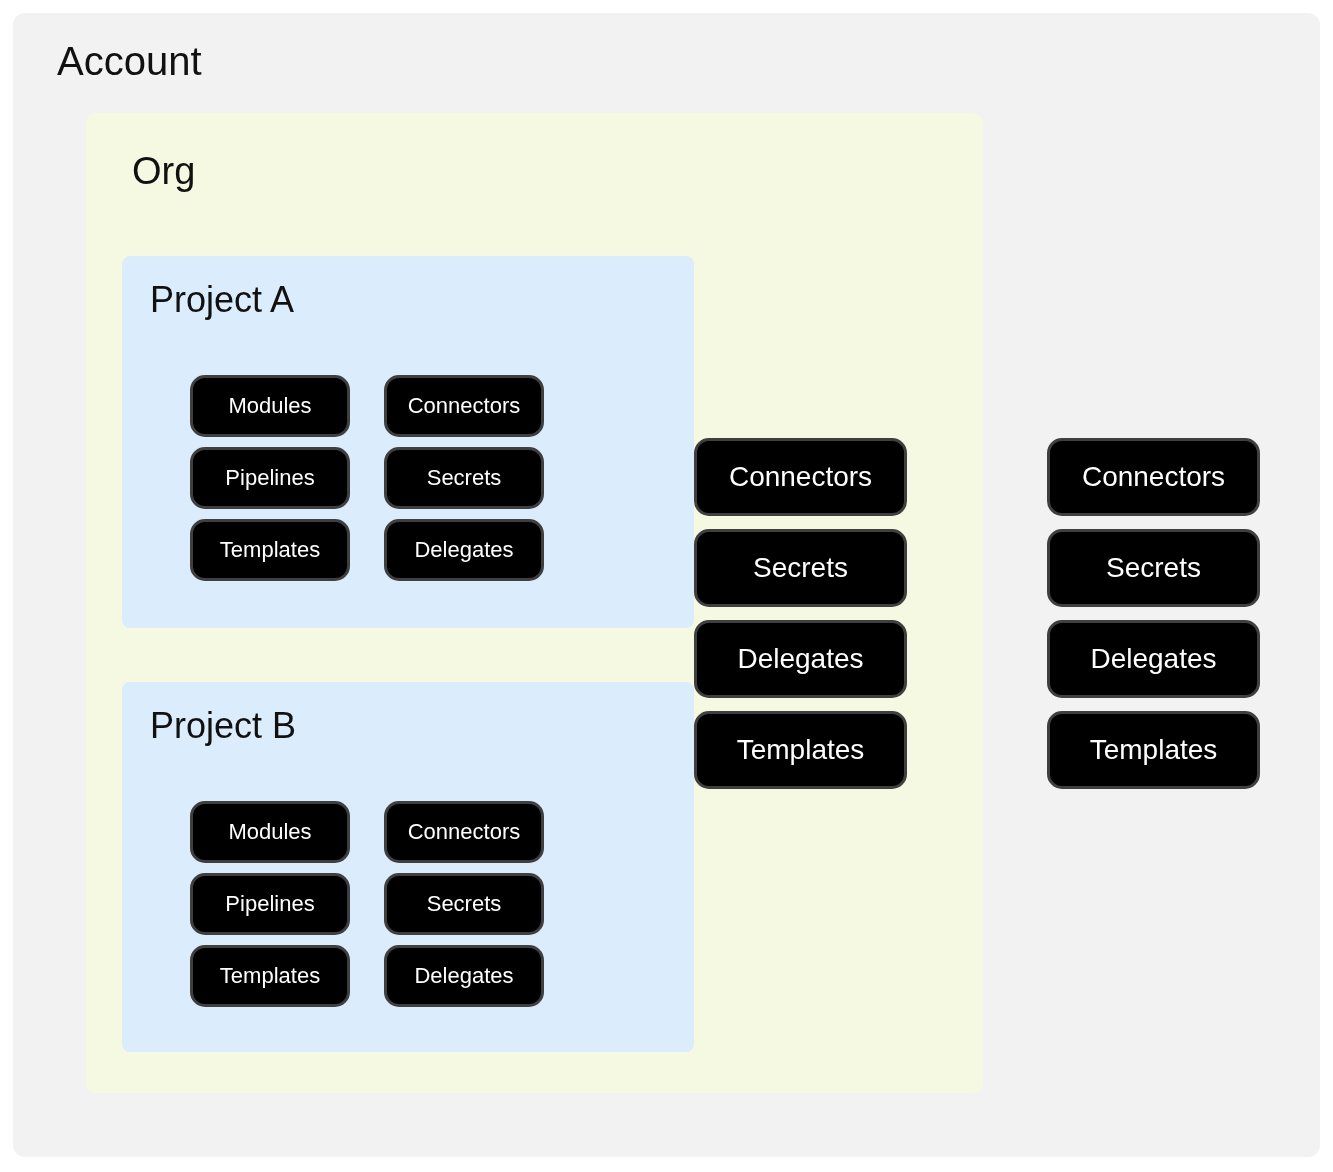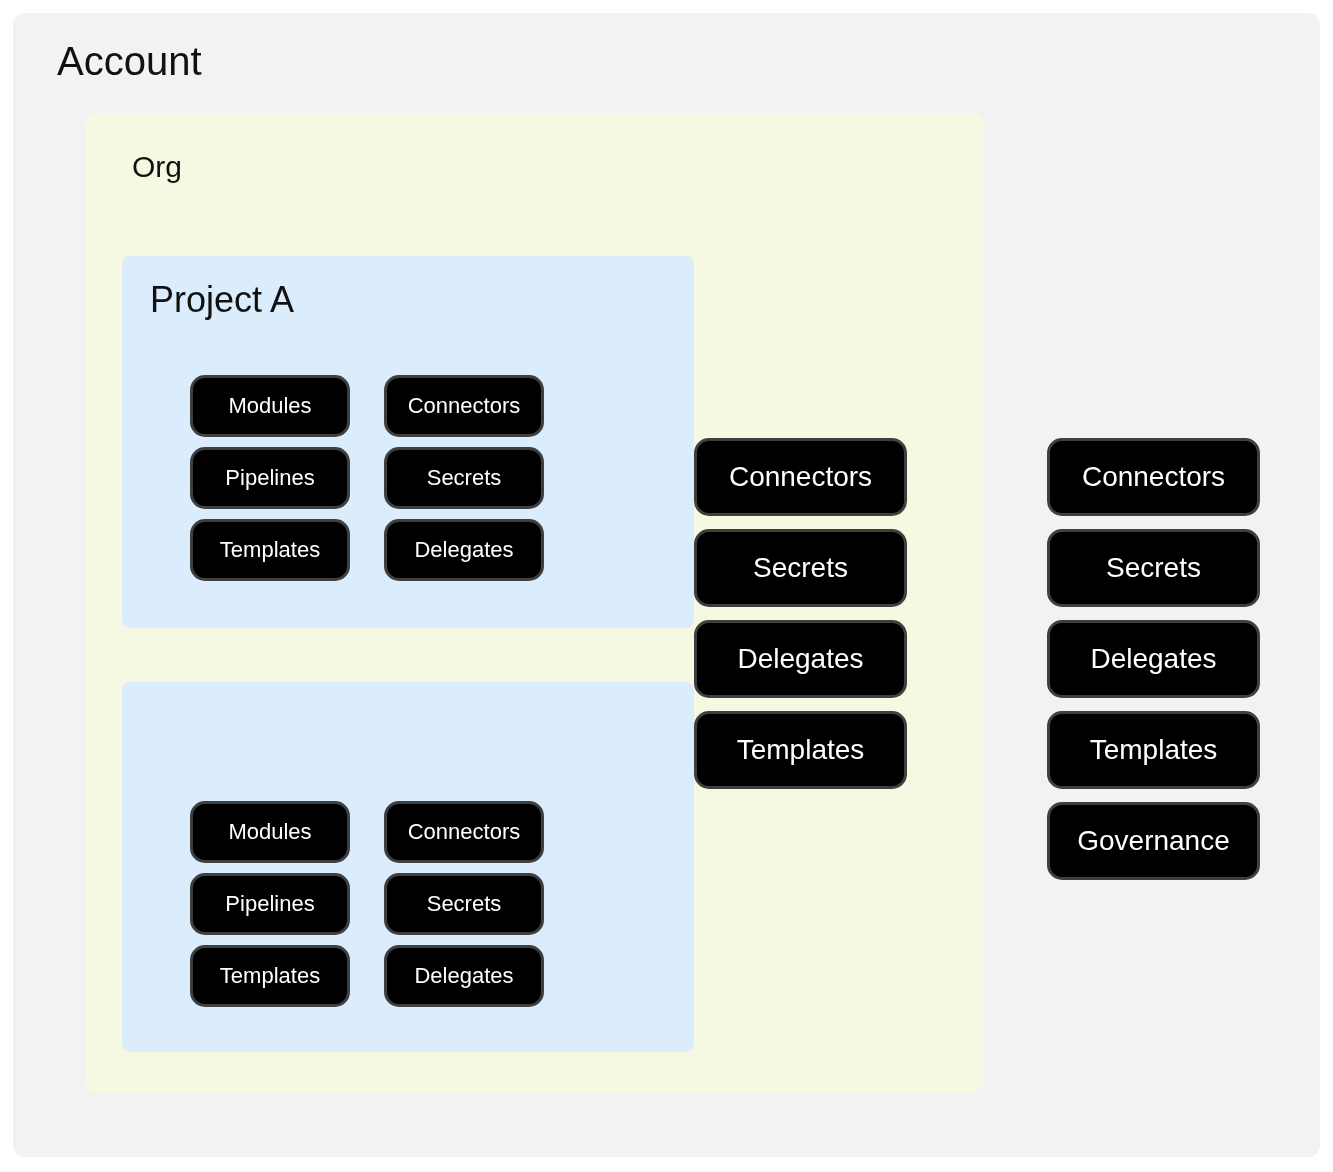--- a/index.html
+++ b/index.html
@@ -38,21 +38,21 @@
     top: 100px;
     width: 897px;
     height: 980px;
     background: var(--org_bg, #f6f9e1);
     border-radius: 10px;
   }
   .org-title {
     position: absolute;
     left: 46px;
     top: 36px;
-    font-size: 30px;
+    font-size: 38px;
     line-height: 1.2;
   }
   .project {
     position: absolute;
     left: 36px;
     width: 572px;
     height: 372px;
     background: var(--project_bg, #dbecfc);
     border-radius: 8px;
   }
@@ -127,20 +127,21 @@
           <div class="pill pill-small">Modules</div>
           <div class="pill pill-small">Connectors</div>
           <div class="pill pill-small">Pipelines</div>
           <div class="pill pill-small">Secrets</div>
           <div class="pill pill-small">Templates</div>
           <div class="pill pill-small">Delegates</div>
         </div>
       </div>
 
       <div class="project project-b">
+        <div class="project-title">Project B</div>
         <div class="pill-grid">
           <div class="pill pill-small">Modules</div>
           <div class="pill pill-small">Connectors</div>
           <div class="pill pill-small">Pipelines</div>
           <div class="pill pill-small">Secrets</div>
           <div class="pill pill-small">Templates</div>
           <div class="pill pill-small">Delegates</div>
         </div>
       </div>
 
@@ -150,16 +151,15 @@
         <div class="pill pill-large">Delegates</div>
         <div class="pill pill-large">Templates</div>
       </div>
     </div>
 
     <div class="account-pills">
       <div class="pill pill-large">Connectors</div>
       <div class="pill pill-large">Secrets</div>
       <div class="pill pill-large">Delegates</div>
       <div class="pill pill-large">Templates</div>
-      <div class="pill pill-large">Governance</div>
     </div>
   </div>
 </div>
 
 </body></html>

